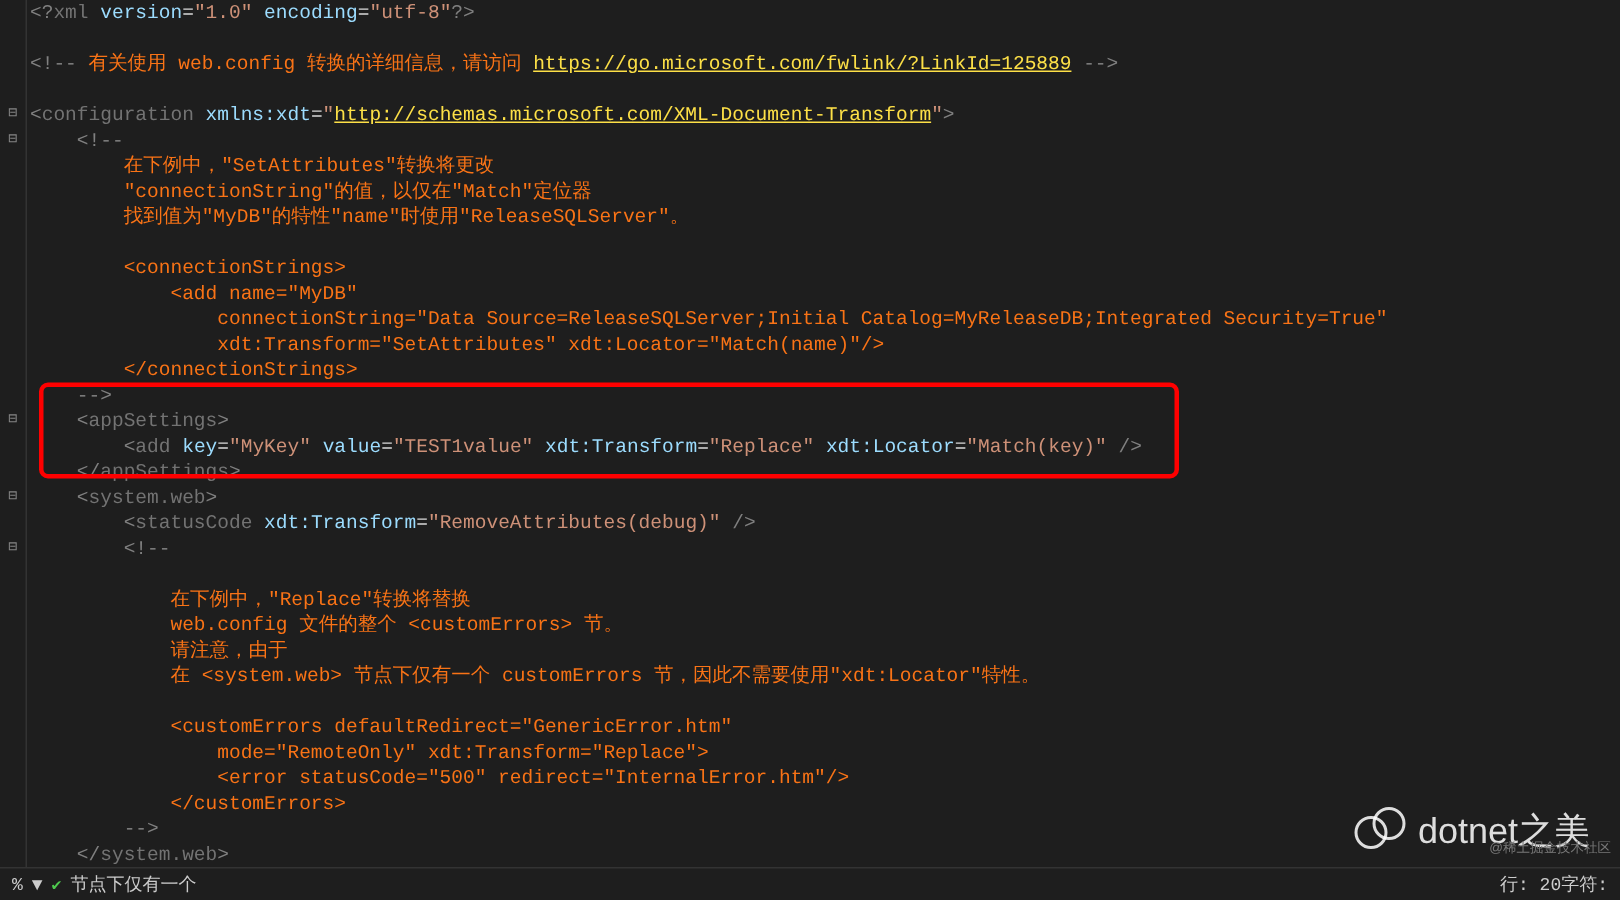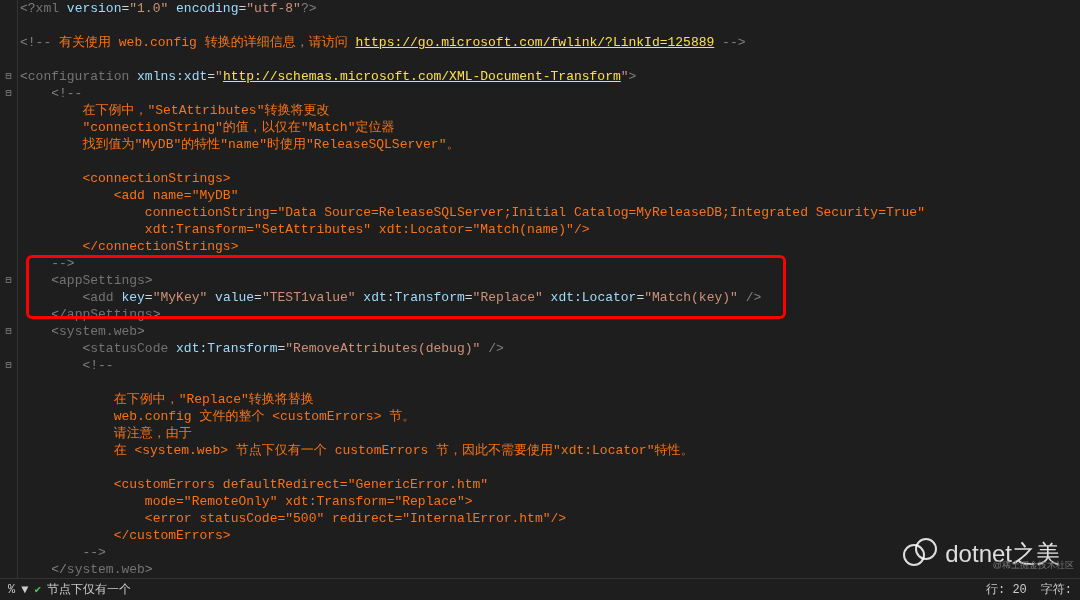--- a/index.html
+++ b/index.html
@@ -68,21 +68,21 @@
     background: #007acc;
     background: #1e1e1e;
     border-top: 1px solid #333;
     display: flex;
     align-items: center;
     padding: 0 8px;
     font-size: 12px;
     color: #cccccc;
   }
   .status-left { display: flex; align-items: center; gap: 6px; }
-  .status-right { margin-left: auto; display: flex; gap: 14px; }
+  .status-right { margin-left: auto; display: flex; }
   .status-icon { color: #4ec94e; font-size: 11px; }
   .watermark {
     position: absolute;
     bottom: 30px;
     right: 20px;
     display: flex;
     align-items: flex-start;
     gap: 8px;
     color: rgba(255,255,255,0.85);
     font-family: -apple-system, sans-serif;

